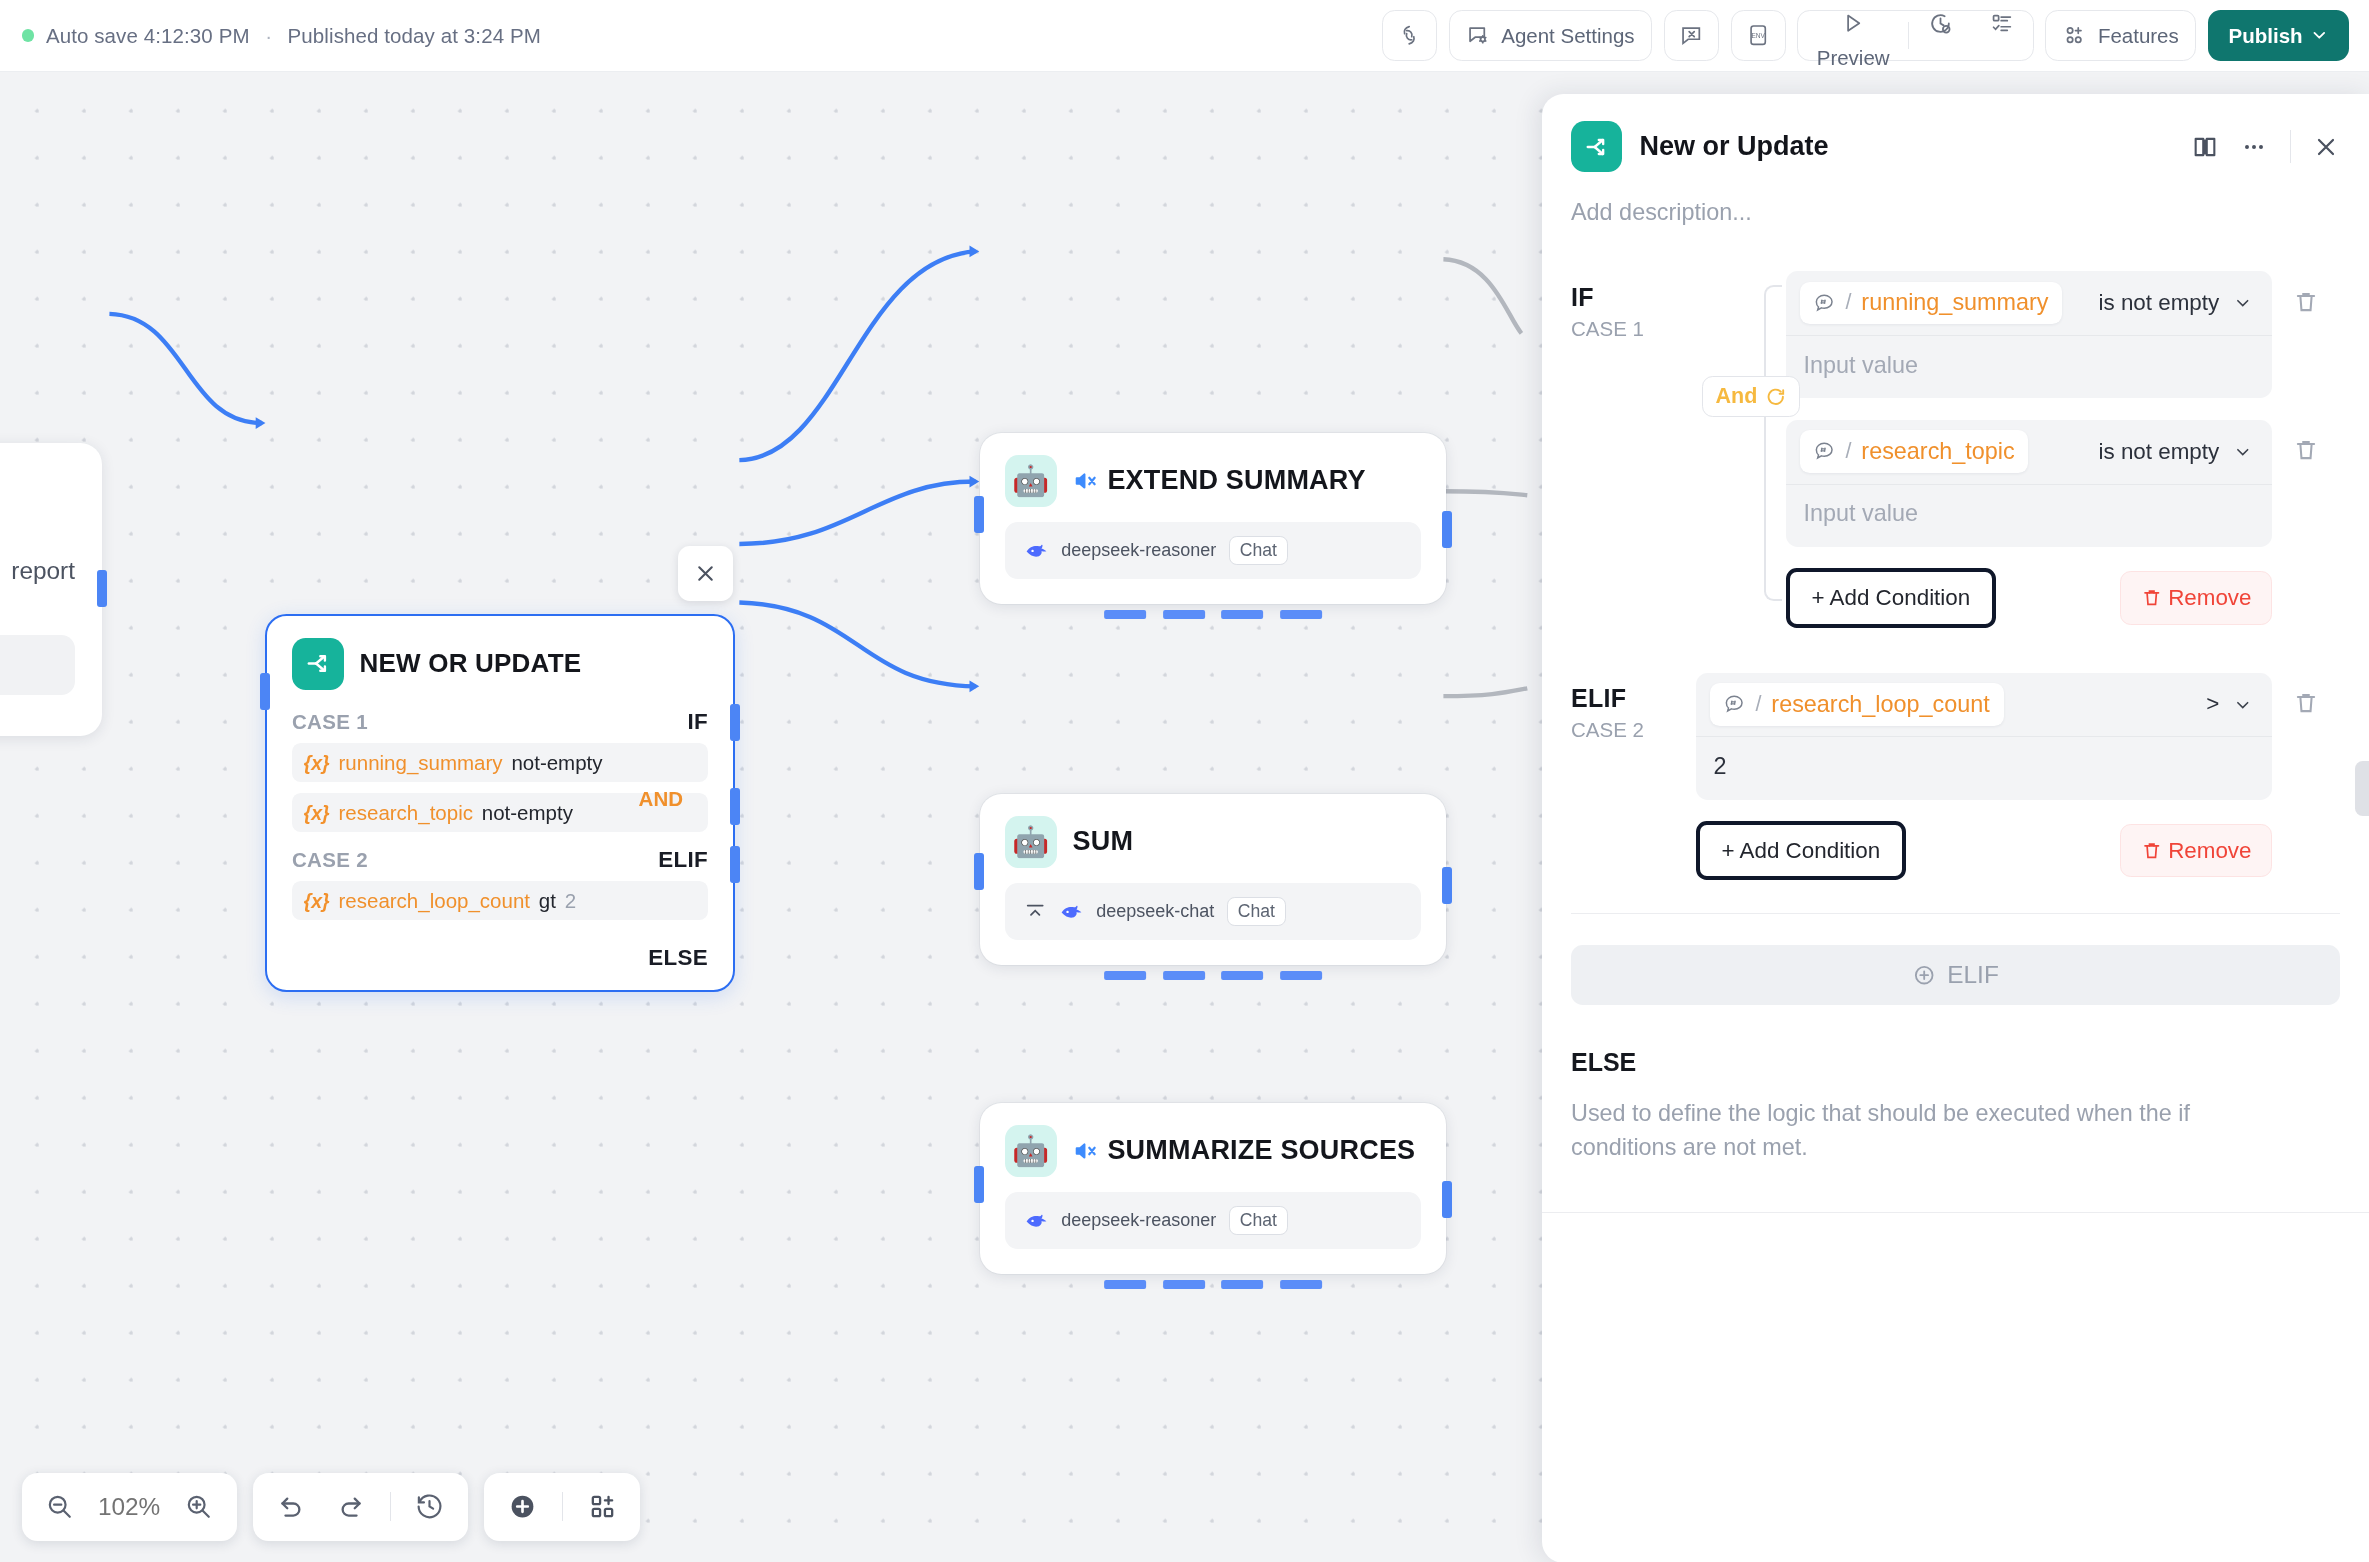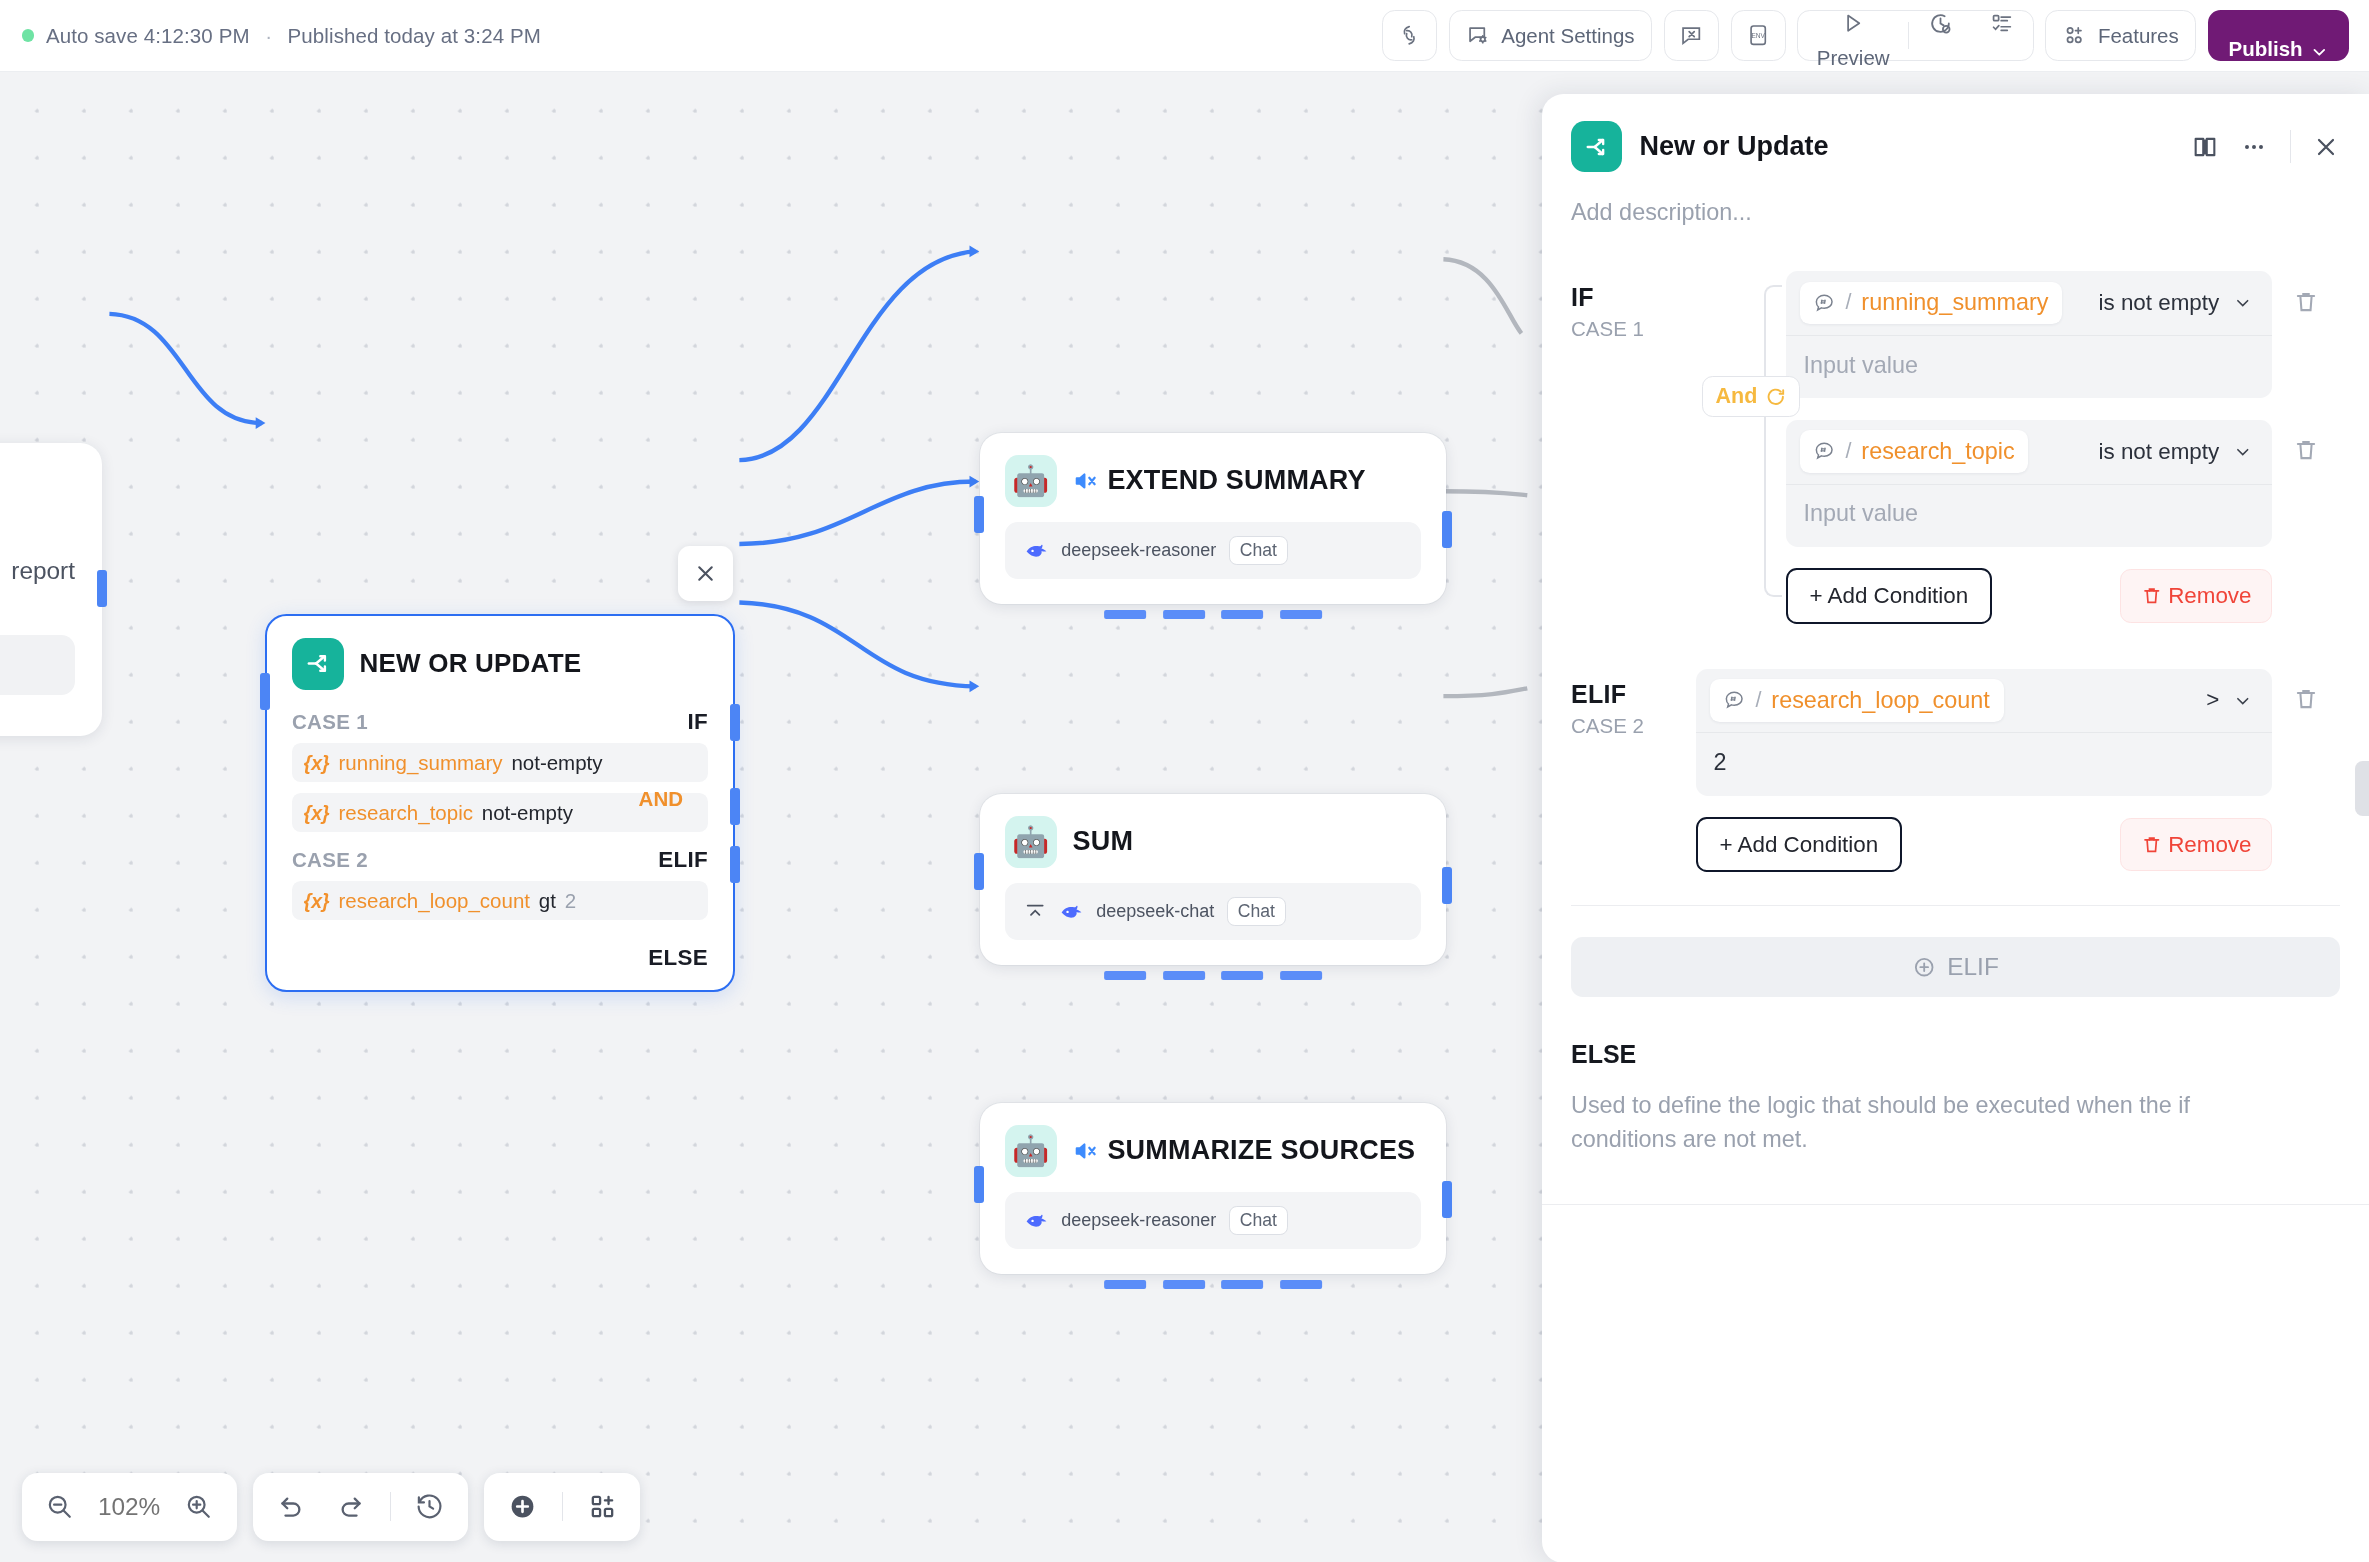--- a/index.html
+++ b/index.html
@@ -36,23 +36,23 @@
   .tb-group {
     height: 51px; border: 1px solid #e6e8ec; border-radius: 12.7px;
     background: #fff; display: flex; align-items: center;
   }
   .tb-group > .seg {
     display: flex; align-items: center; gap: 10.7px;
     padding: 0 18.5px; height: 100%; color: #5d6678; font-size: 20.5px; flex-direction: column;
   }
   .tb-divider { width: 1px; height: 27px; background: #e6e8ec; }
   .publish-btn {
-    height: 51px; border-radius: 12.7px; background: #701a75;
+    height: 51px; border-radius: 12.7px; background: #0f766e;
     color: #fff; font-size: 20.5px; font-weight: bold;
-    display: flex; align-items: flex-end; gap: 8.8px; padding: 0 20.5px;
+    display: flex; align-items: center; gap: 8.8px; padding: 0 20.5px;
     border: none;
   }
   svg.ic { display: block; }
 
   
   #canvas {
     position: absolute; top: 72px; left: 0; width: 2370px; height: 1490px;
     background-color: #f2f3f5;
     background-image: radial-gradient(circle, #d3d6dc 2px, transparent 2px);
     background-size: 47px 47px;
@@ -183,21 +183,21 @@
   .var-chip .slash { color: #a8aeb9; font-size: 21.5px; }
   .var-chip .vn { color: #f0902c; font-size: 23.4px; }
   .op-select { margin-left: auto; display: flex; align-items: center; gap: 13.7px; padding-right: 5.9px; }
   .op-select .opt { font-size: 22.4px; color: #2c313c; }
   .cond-val { padding: 15.6px 17.6px 19.5px 17.6px; font-size: 23.4px; border-top: 1px solid #e6e8eb; }
   .cond-val.ph { color: #a3a9b5; }
   .cond-val.filled { color: #2c313c; }
   .trash-col { width: 68px; flex: 0 0 68px; display: flex; justify-content: center; padding-top: 17.6px; }
   .cond-actions { display: flex; align-items: center; }
   .add-cond {
-    border: 2px solid #0f172a; border-radius: 10.7px; background: #fff;
+    border: 4px solid #0f172a; border-radius: 10.7px; background: #fff;
     font-size: 22.4px; color: #23262e; padding: 12.7px 21.5px;
   }
   .remove-btn {
     margin-left: auto; background: #fef4f4; border: 1px solid #fde3e3; border-radius: 10.7px;
     color: #f04438; font-size: 22.4px; padding: 12.7px 19.5px; display: flex; align-items: center; gap: 5.9px;
   }
   .hr { height: 1px; background: #ecedf0; margin: 33px 29px 0 29px; }
   .elif-add {
     margin: 31px 29px 0 29px; height: 60px; border-radius: 11.7px; background: #eef0f3;
     display: flex; align-items: center; justify-content: center; gap: 10.7px;

